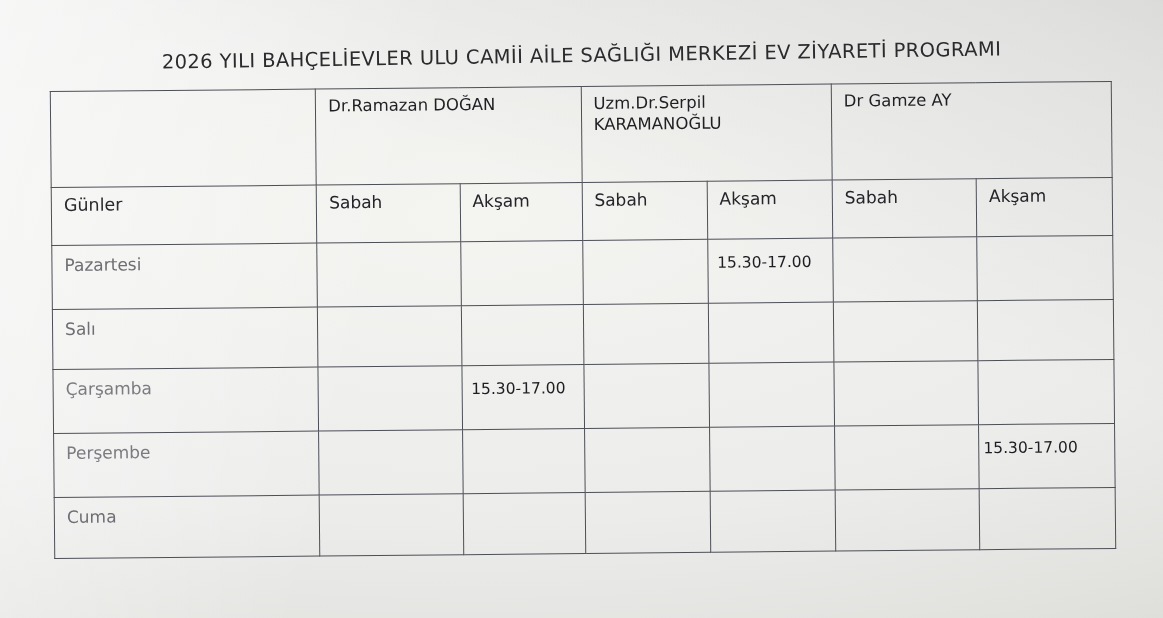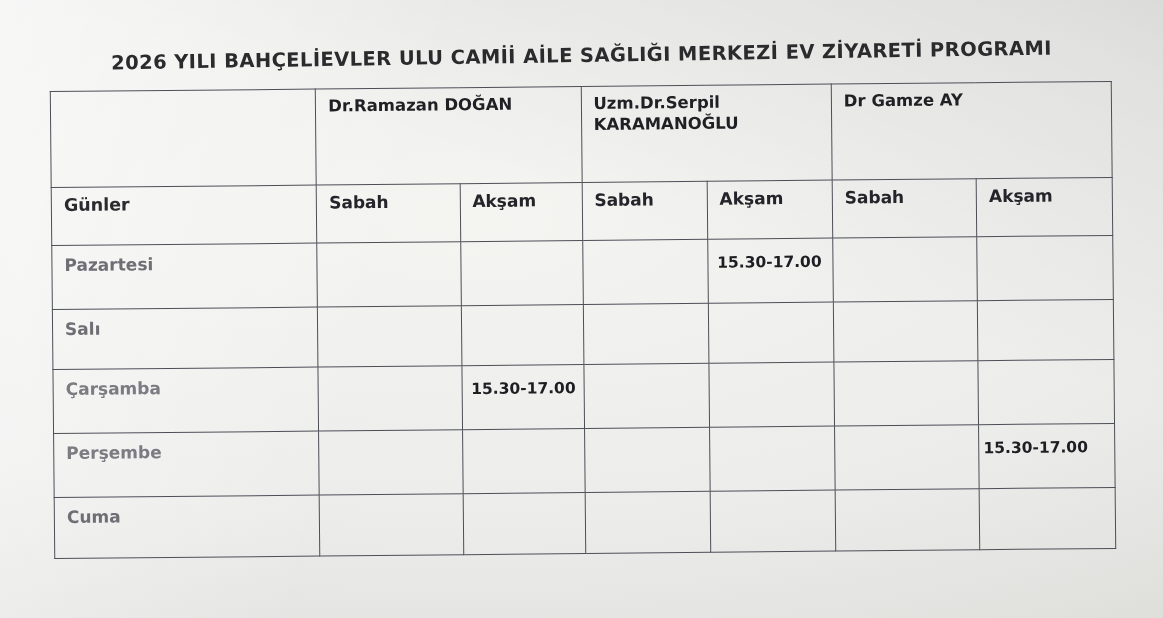--- a/index.html
+++ b/index.html
@@ -27,21 +27,20 @@
     inset: 0;
     background:
       linear-gradient(105deg, rgba(255,255,255,0.55) 0%, rgba(255,255,255,0.0) 35%),
       linear-gradient(200deg, rgba(0,0,0,0.06) 0%, rgba(0,0,0,0.0) 40%);
     pointer-events: none;
   }
 
   #sheet {
     position: absolute;
     inset: 0;
-    font-weight: bold;
   }
 
   #title {
     position: absolute;
     left: 0;
     right: 0;
     top: 44px;
     text-align: center;
     font-size: 19.5px;
     letter-spacing: 0.4px;

